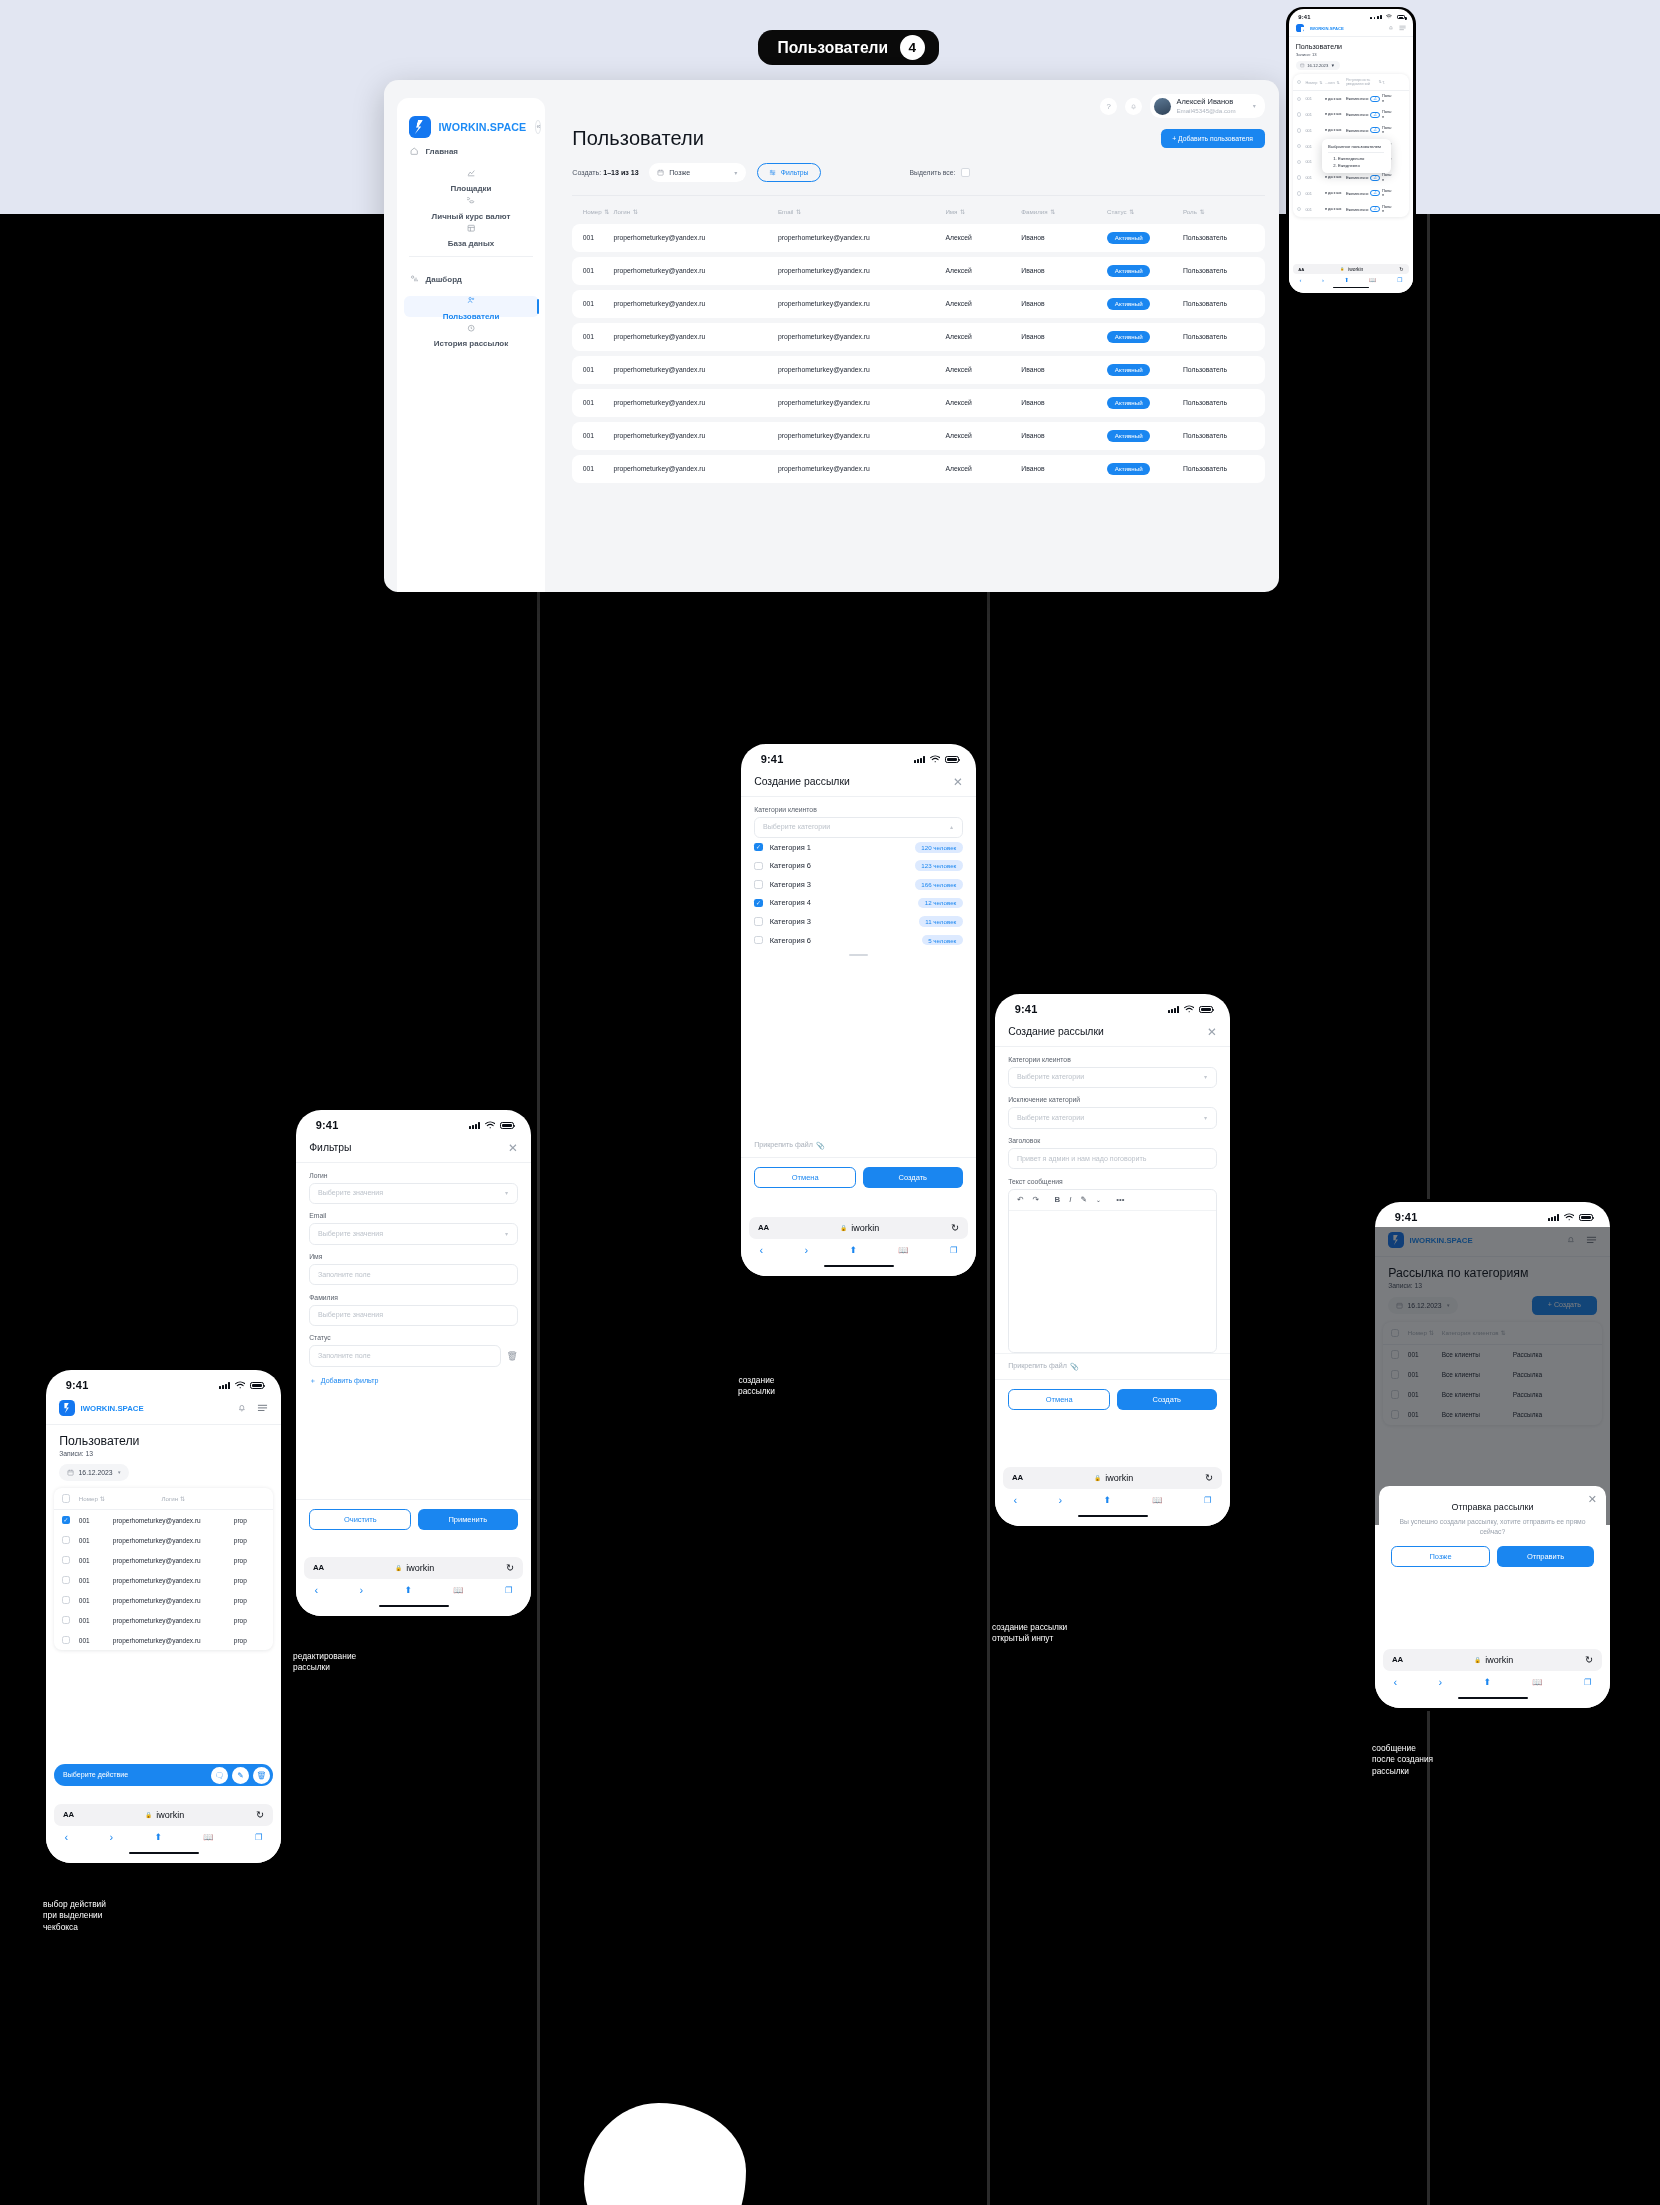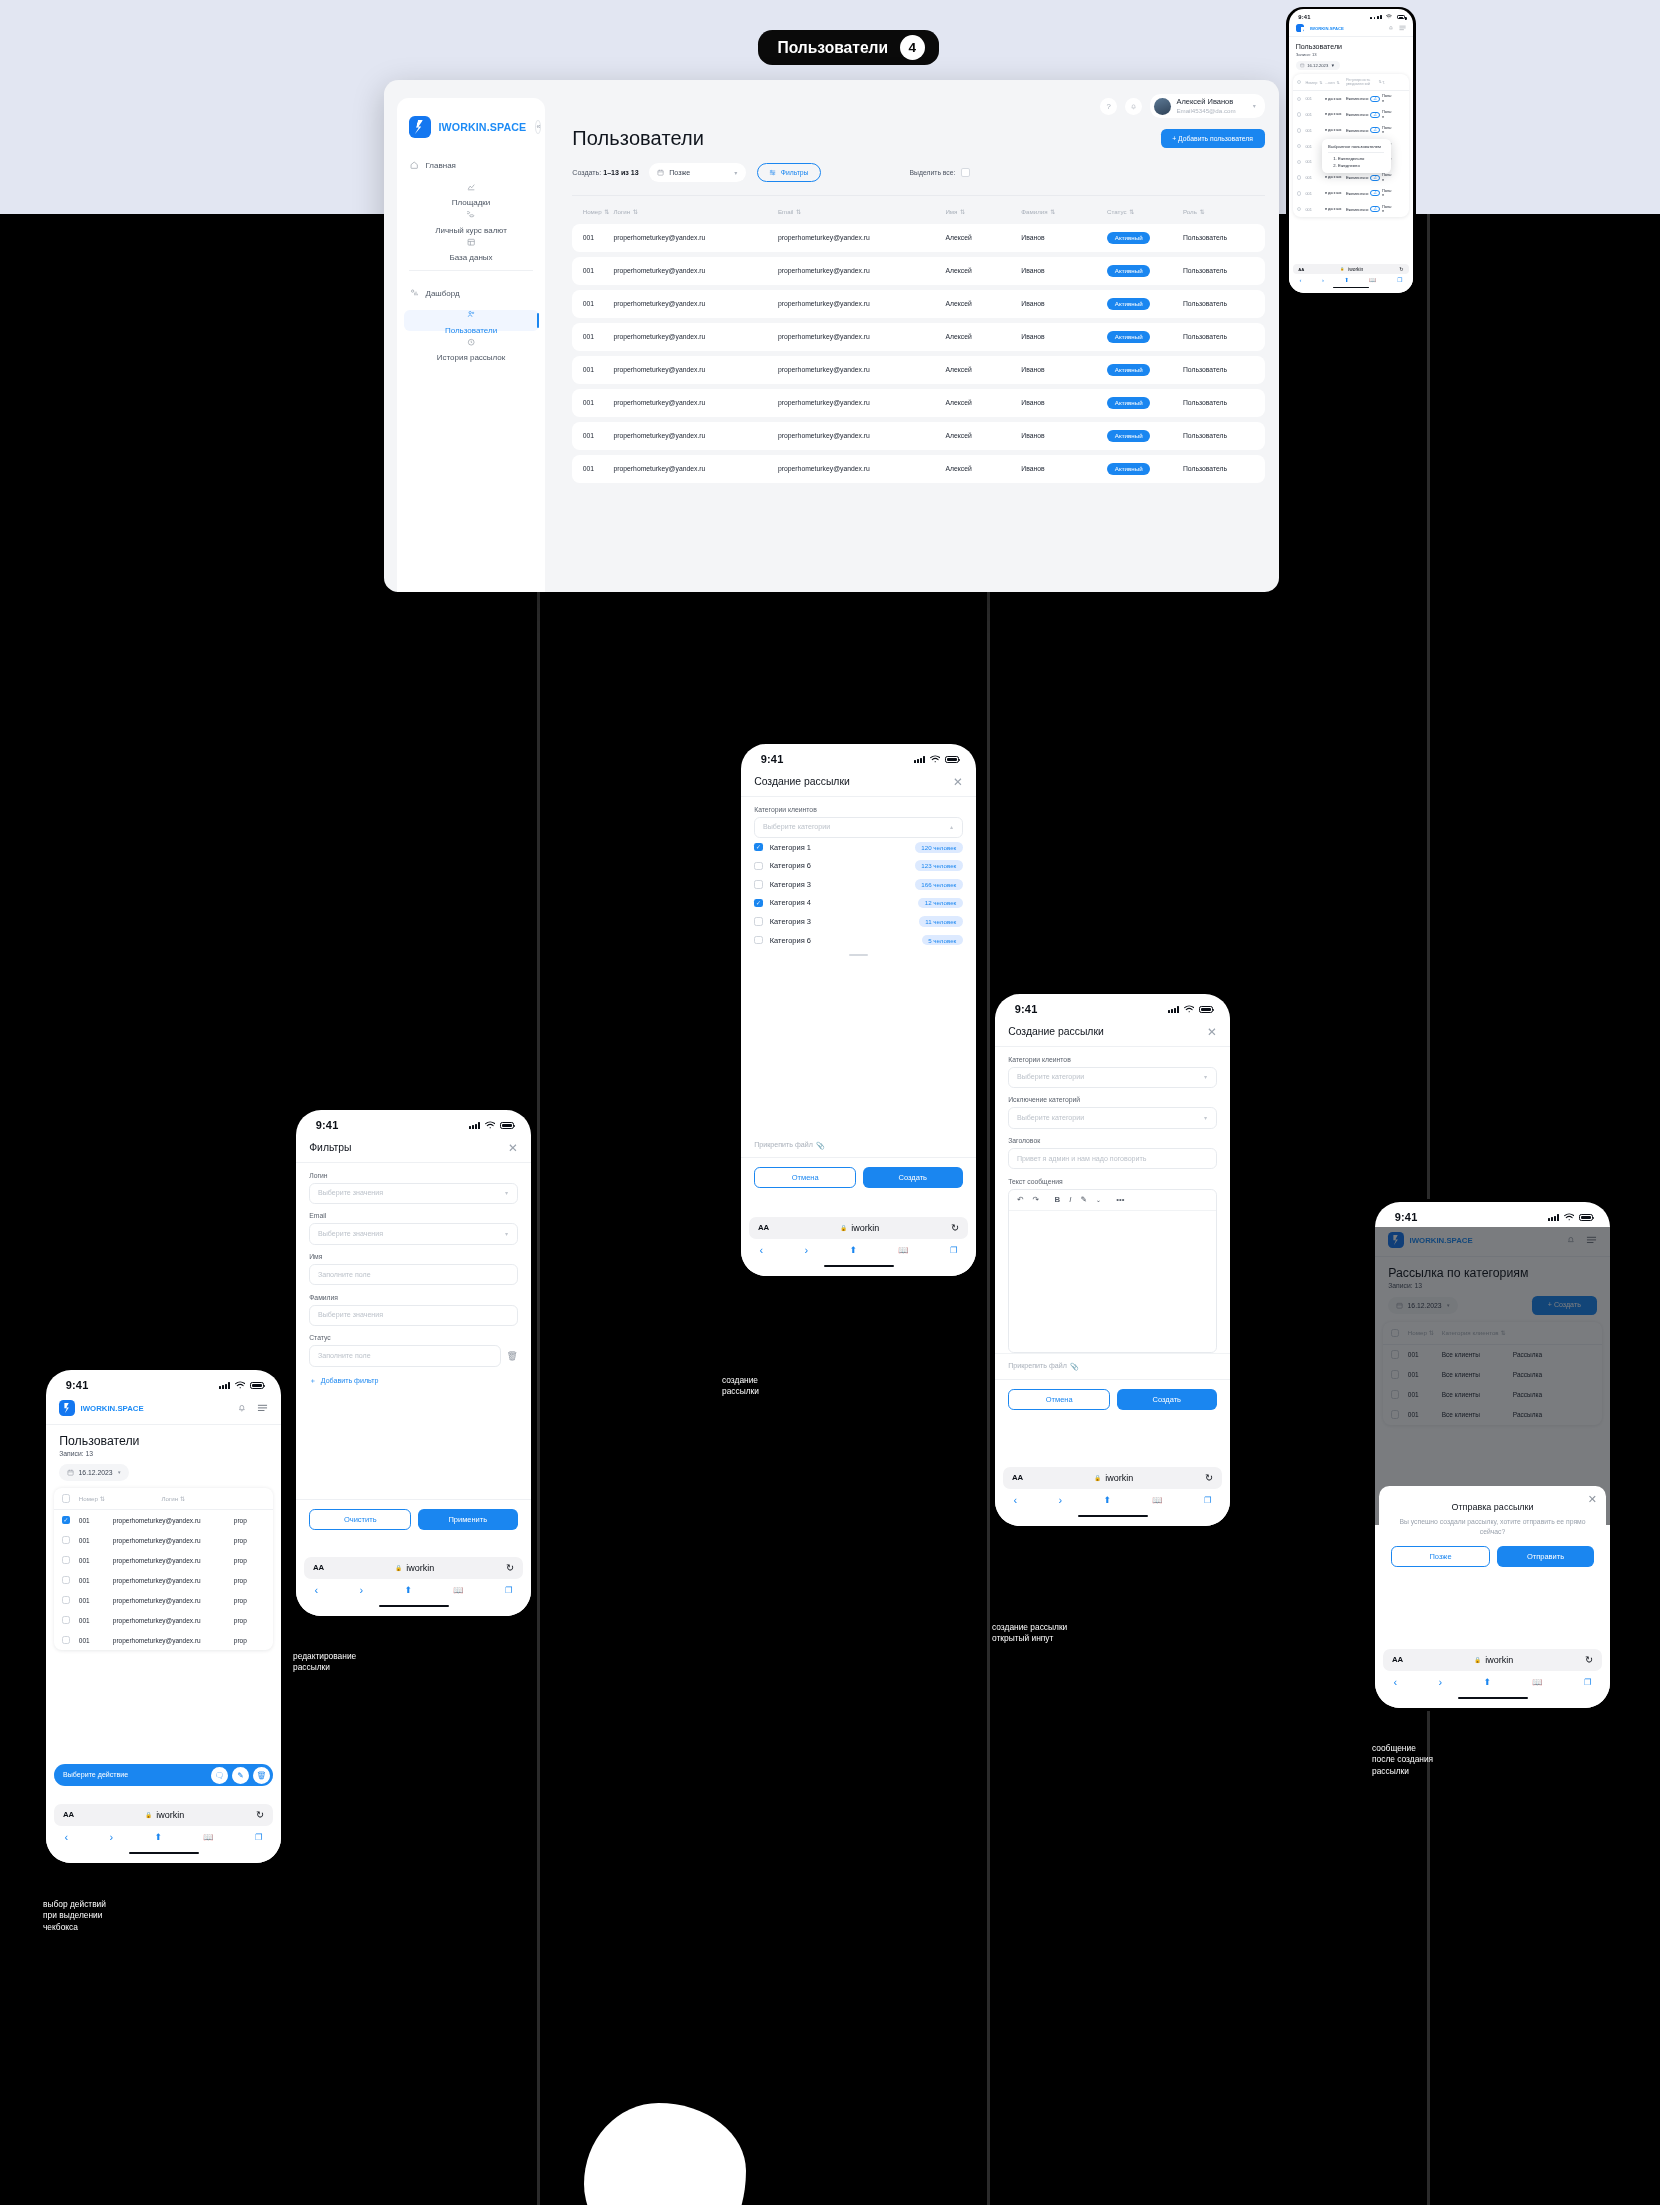--- a/index.html
+++ b/index.html
@@ -55,21 +55,21 @@
     content:"";position:absolute;left:7.8px;top:3.9px;width:5.2px;height:14.3px;
     background:#fff;transform:skewX(-14deg);
     clip-path:polygon(0 0,100% 0,45% 45%,100% 45%,10% 100%,55% 52%,0 52%);
   }
   .brand-txt { color:#1d8bf5; font-size:10.7px; font-weight:600; letter-spacing:0.1px; }
   .collapse-btn {
     width:14.3px;height:14.3px;border-radius:50%;border:0.6px solid #e3e6ea;
     color:#9aa2ad;font-size:7.1px;display:flex;align-items:center;justify-content:center;
     margin-left:1.3px;
   }
-  .d-nav { margin-top:17px; }
+  .d-nav { margin-top:3px;font-weight:bold; }
   .d-nav-item {
     display:flex;align-items:center;gap:7.1px;
     height:21px;margin:0 6.5px;padding:0 6.5px;border-radius:5.8px;
     color:#4d5663;font-size:8px; position:relative;
   }
   .d-nav-item + .d-nav-item { margin-top:6.5px;flex-direction:column; }
   .d-nav-item.active { background:#f1f6ff; color:#1a86f0; }
   .d-nav-item.active .bar {
     position:absolute;right:-0.6px;top:3.2px;width:1.9px;height:14.3px;border-radius:1.3px;background:#1a86f0;
   }
@@ -967,21 +967,21 @@
               <span>›</span>
             <span style="font-size:9px">⬆</span>
             <span style="font-size:8.4px">📖</span>
             <span style="font-size:8.4px">❐</span>
           </div>
           <div class="home-ind"></div>
         </div>
       </div>
     </div>
   </div>
-  <div class="cap" style="left:722px;top:1375px;">создание
+  <div class="cap" style="left:738px;top:1375px;text-align:center;">создание
 рассылки</div>
 
   <div class="phone" style="left:992px;top:991px;width:241px;height:538px;">
     <div class="screen">
       <div class="sbar">
         <div class="time">9:41</div>
         <div class="icons">
           <div class="bars">
               <i></i>
               <i></i>

